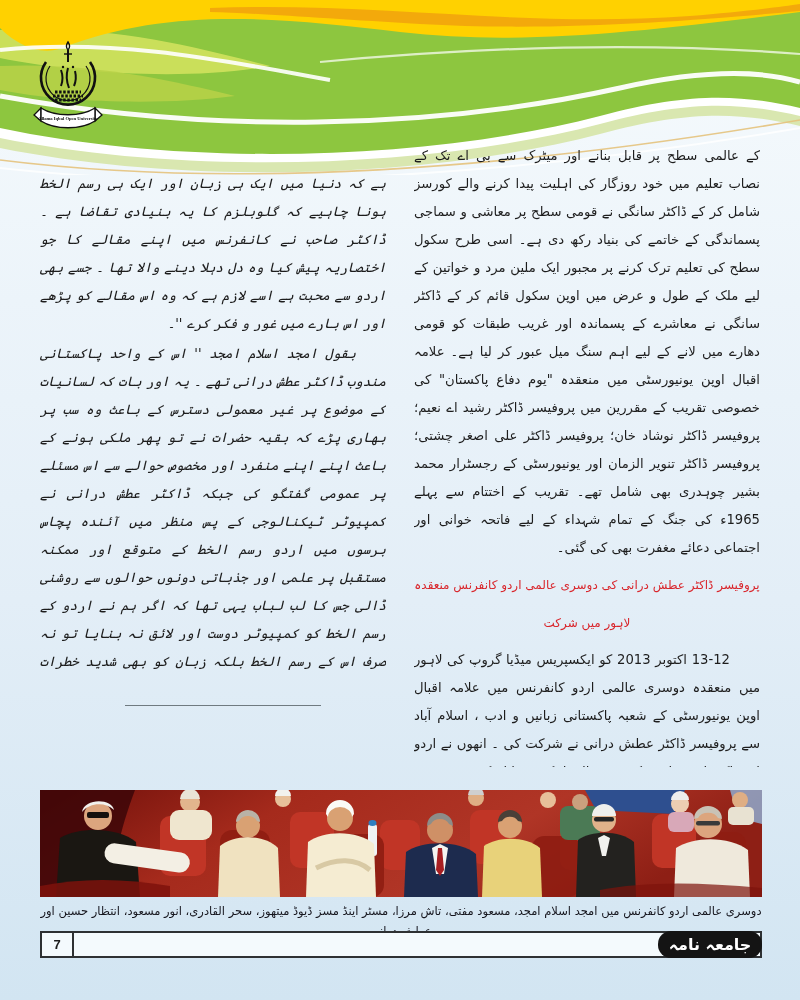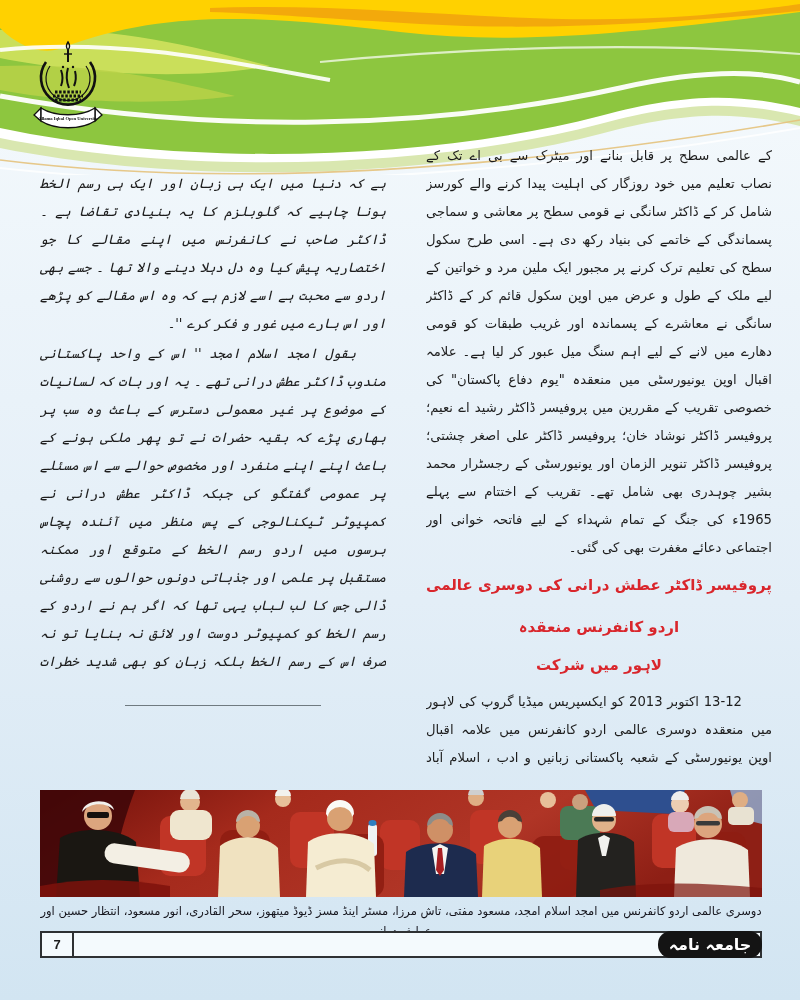--- a/index.html
+++ b/index.html
@@ -10,25 +10,25 @@
   }
   .header-art{position:absolute;top:0;left:0;width:800px;height:175px;}
   .logo{position:absolute;top:40px;left:33px;width:70px;height:102px;}
 
   .col{
     position:absolute;width:346px;direction:rtl;text-align:justify;
     color:#1d1d1d;font-size:13.2px;line-height:28px;overflow:hidden;
   }
   .col p{margin:0 0 2px 0;}
   .col p.indent{text-indent:30px;}
-  .col-right{right:28px;top:142px;height:625px;}
+  .col-right{right:40px;top:142px;height:625px;}
   .col-left{left:40px;top:170px;height:500px;font-style:italic;}
 
   .red-heading{
-    color:#d9262c;font-weight:bold;text-align:center;font-size:15px;
+    color:#d9262c;font-weight:normal;text-align:center;font-size:12px;
     line-height:42px;margin:8px 0 6px 0;text-indent:0;
   }
 
   .divider{position:absolute;left:125px;top:705px;width:196px;border-top:1.5px solid #6f7a80;}
 
   .photo{position:absolute;left:40px;top:790px;width:722px;height:107px;}
   .caption{
     position:absolute;left:40px;top:901px;width:722px;direction:rtl;text-align:center;
     font-size:11.5px;color:#15151d;line-height:20px;
   }

